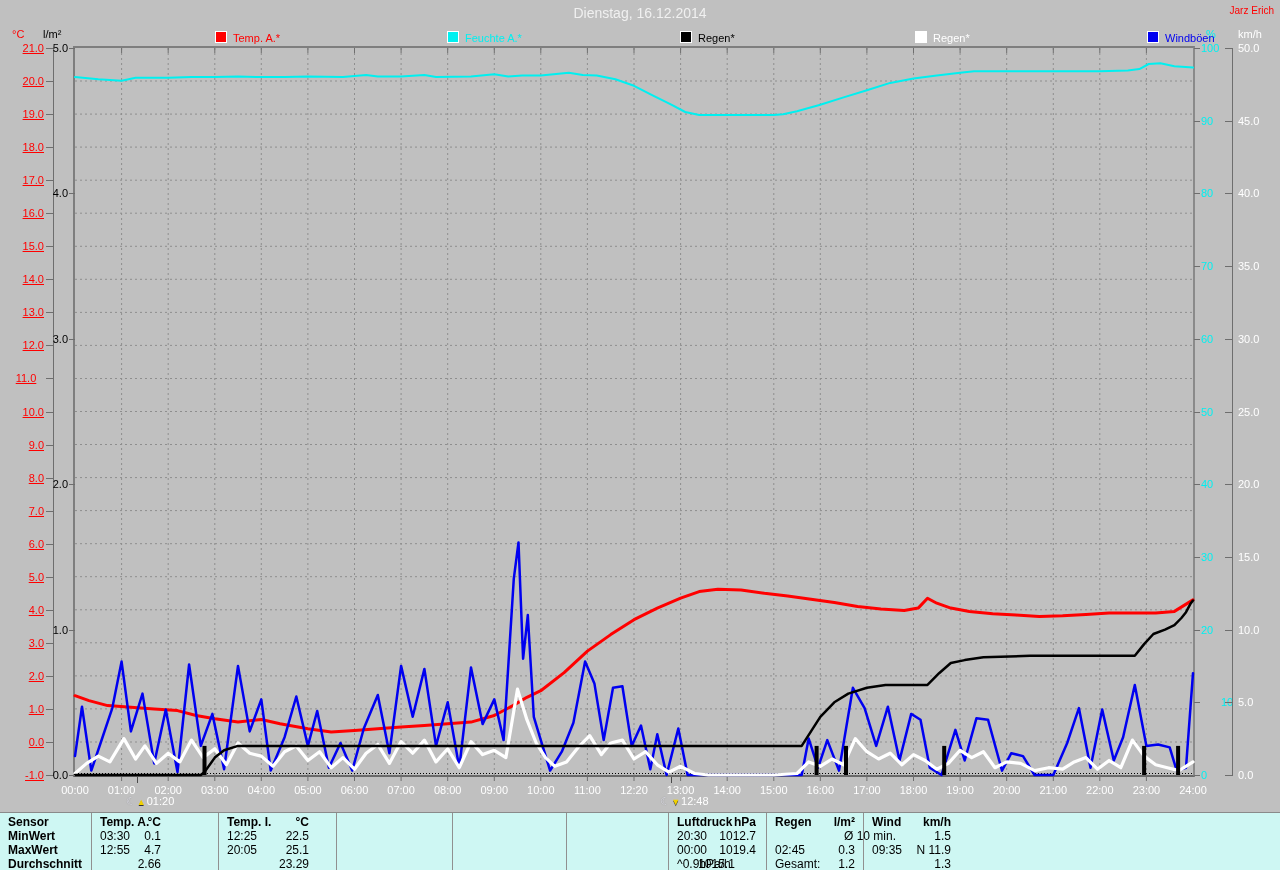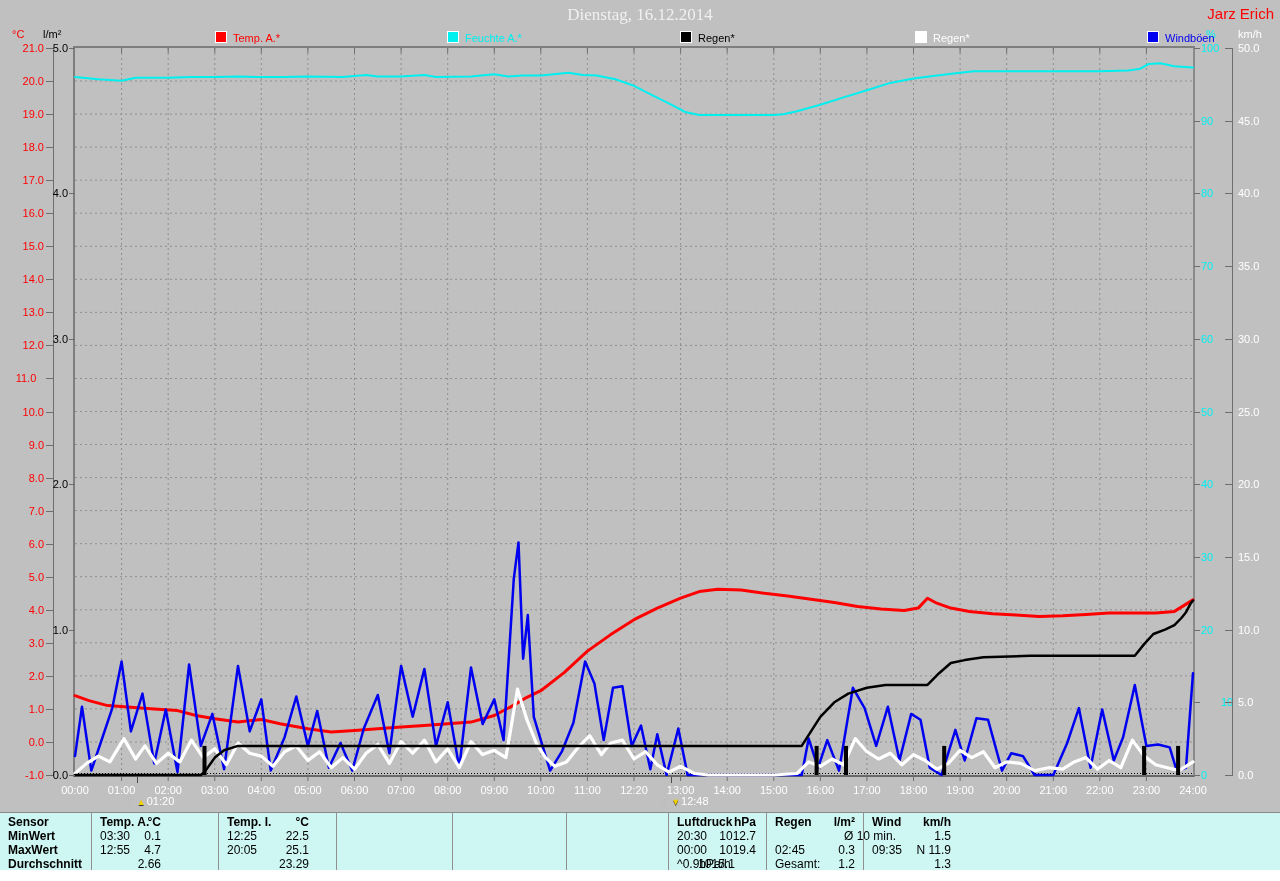--- a/index.html
+++ b/index.html
@@ -1,30 +1,30 @@
 <!DOCTYPE html>
 <html><head>
 <meta charset="utf-8">
 <style>
   html,body{margin:0;padding:0;background:#c0c0c0;}
   .root{position:relative;width:1280px;height:881px;background:#c0c0c0;overflow:hidden;
         font-family:"Liberation Sans",sans-serif;-webkit-font-smoothing:none;}
   .abs{position:absolute;}
-  .title{left:0;top:5px;width:100%;text-align:center;color:#f0f0f0;font-size:17px;font-family:Liberation Serif, serif;}
-  .credit{right:6px;top:5px;color:#ff0000;font-size:15px;}
+  .title{left:0;top:5px;width:100%;text-align:center;color:#f0f0f0;font-size:14px;}
+  .credit{right:6px;top:5px;color:#ff0000;font-size:10px;}
   .unit{font-size:11px;top:28px;}
   .legend-item{top:31px;font-size:11px;white-space:nowrap;}
   .legend-box{display:inline-block;width:10px;height:10px;border:1px solid #ffffff;
               vertical-align:-1px;margin-right:6px;}
   .plot-frame{left:73px;top:46px;width:1122px;height:731px;border:2px solid #7e7e7e;
               box-sizing:border-box;border-right-color:#8a8a8a;border-bottom-color:#6a6a6a;}
   .plot-svg{left:75px;top:48px;width:1118px;height:727px;overflow:visible;cursor:crosshair;}
   .tick{background:#6e6e6e;}
   .ax-label{font-size:11px;line-height:11px;white-space:nowrap;}
-  .ax-temp{color:#ff0000;text-align:right;}
+  .ax-temp{color:#ff0000;text-align:right;text-decoration:underline;}
   .ax-rain{color:#000000;text-align:right;}
   .ax-hum{color:#00f0f0;text-align:left;}
   .ax-wind{color:#ffffff;text-align:left;}
   .ax-hour{color:#ffffff;text-align:center;}
   .marker{font-size:11px;color:#ffffff;white-space:nowrap;top:795px;}
   .marker .moon{color:#f4f4ff;font-size:11px;text-shadow:0 0 1px #555;}
   .marker .arr{color:#f0d000;font-size:9px;text-shadow:0 1px 0 #333;margin:0 1px;}
   .marker-tick{top:777px;width:1px;height:6px;background:#4a4a4a;}
   .table{left:0;top:812px;width:1280px;height:58px;background:#cef7f3;border-top:1px solid #8a8a8a;}
   .tbl-sep{position:absolute;top:0;width:1px;height:58px;background:#909090;}

